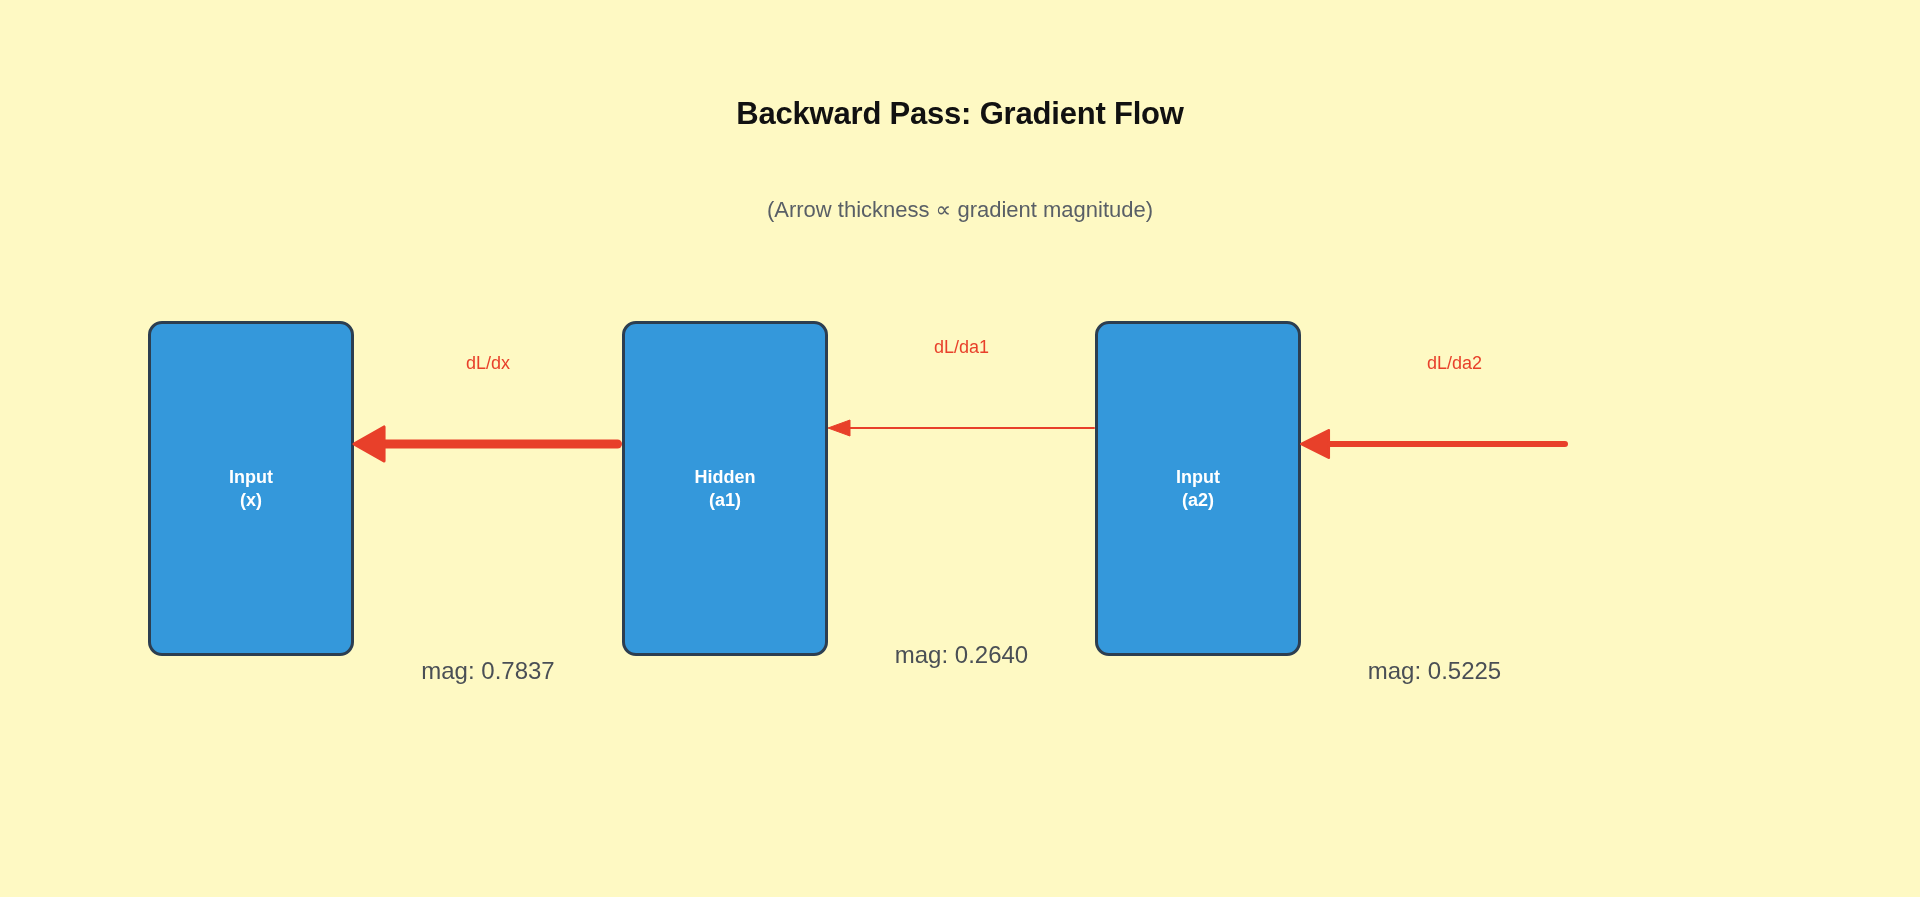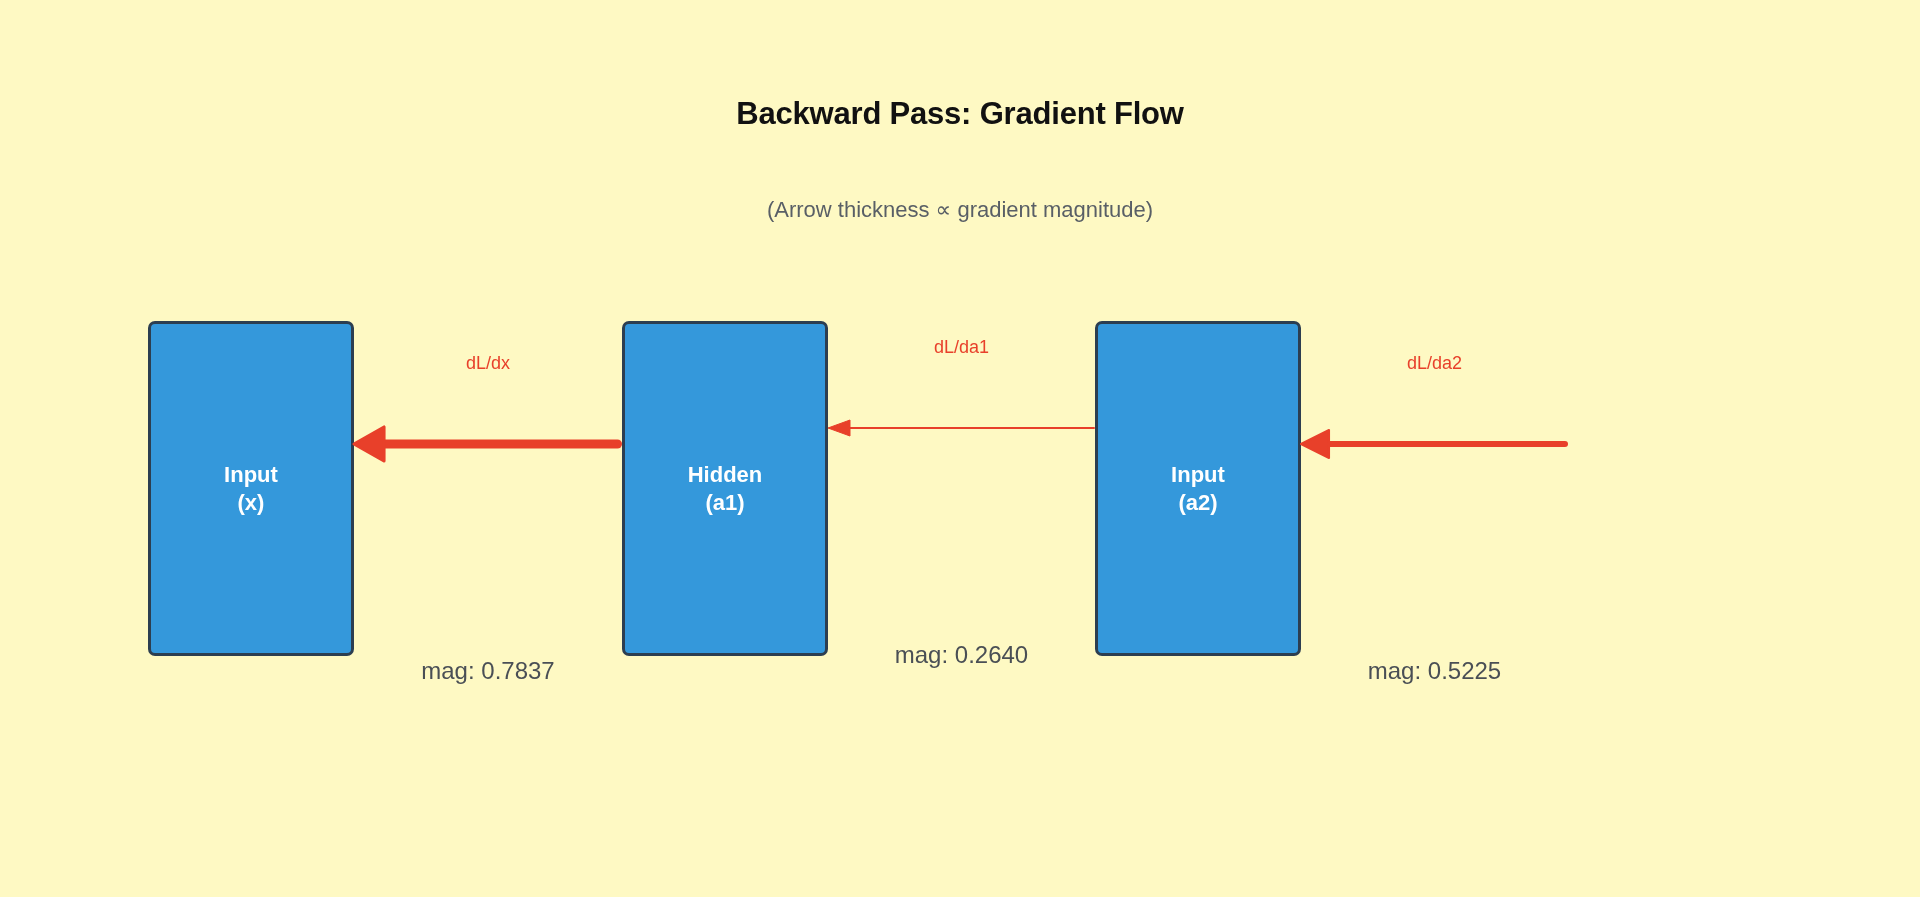--- a/index.html
+++ b/index.html
@@ -46,28 +46,28 @@
   }
 
   
   .node {
     position: absolute;
     top: 321px;
     width: 206px;
     height: 335px;
     background: #3498db;
     border: 3px solid #2c3e50;
-    border-radius: 7px;
+    border-radius: 14px;
     box-sizing: border-box;
     display: flex;
     flex-direction: column;
     align-items: center;
     justify-content: center;
     color: #ffffff;
-    font-size: 22px;
+    font-size: 18px;
     font-weight: bold;
     line-height: 1.24;
   }
   .node .ln { display: block; text-align: center; }
 
   #node-input  { left: 148px; }
   #node-hidden { left: 622px; align-items: center; }
   #node-output { left: 1095px; }
   #node-loss   { left: 1568px; }
 
@@ -105,21 +105,21 @@
   #arrow-group-1 .arrow-svg  { top: 44px; height: 120px; width: 268px; }
 
   
   #arrow-group-2 { left: 828px; top: 324px; width: 267px; height: 380px; text-decoration: underline; }
   #arrow-group-2 .grad-label { top: 13px; }
   #arrow-group-2 .mag-label  { top: 317px; }
   #arrow-group-2 .arrow-svg  { top: 44px; height: 120px; width: 267px; }
 
   
   #arrow-group-3 { left: 1301px; top: 340px; width: 267px; height: 380px; }
-  #arrow-group-3 .grad-label { top: 13px; }
+  #arrow-group-3 .grad-label { top: 13px; margin-left: 20px; }
   #arrow-group-3 .mag-label  { top: 317px; text-align: center; }
   #arrow-group-3 .arrow-svg  { top: 44px; height: 120px; width: 267px; }
 </style>
 </head>
 <body>
 
 <div id="canvas">
 
   <div class="title">Backward Pass: Gradient Flow</div>
   <div class="subtitle">(Arrow thickness ∝ gradient magnitude)</div>

